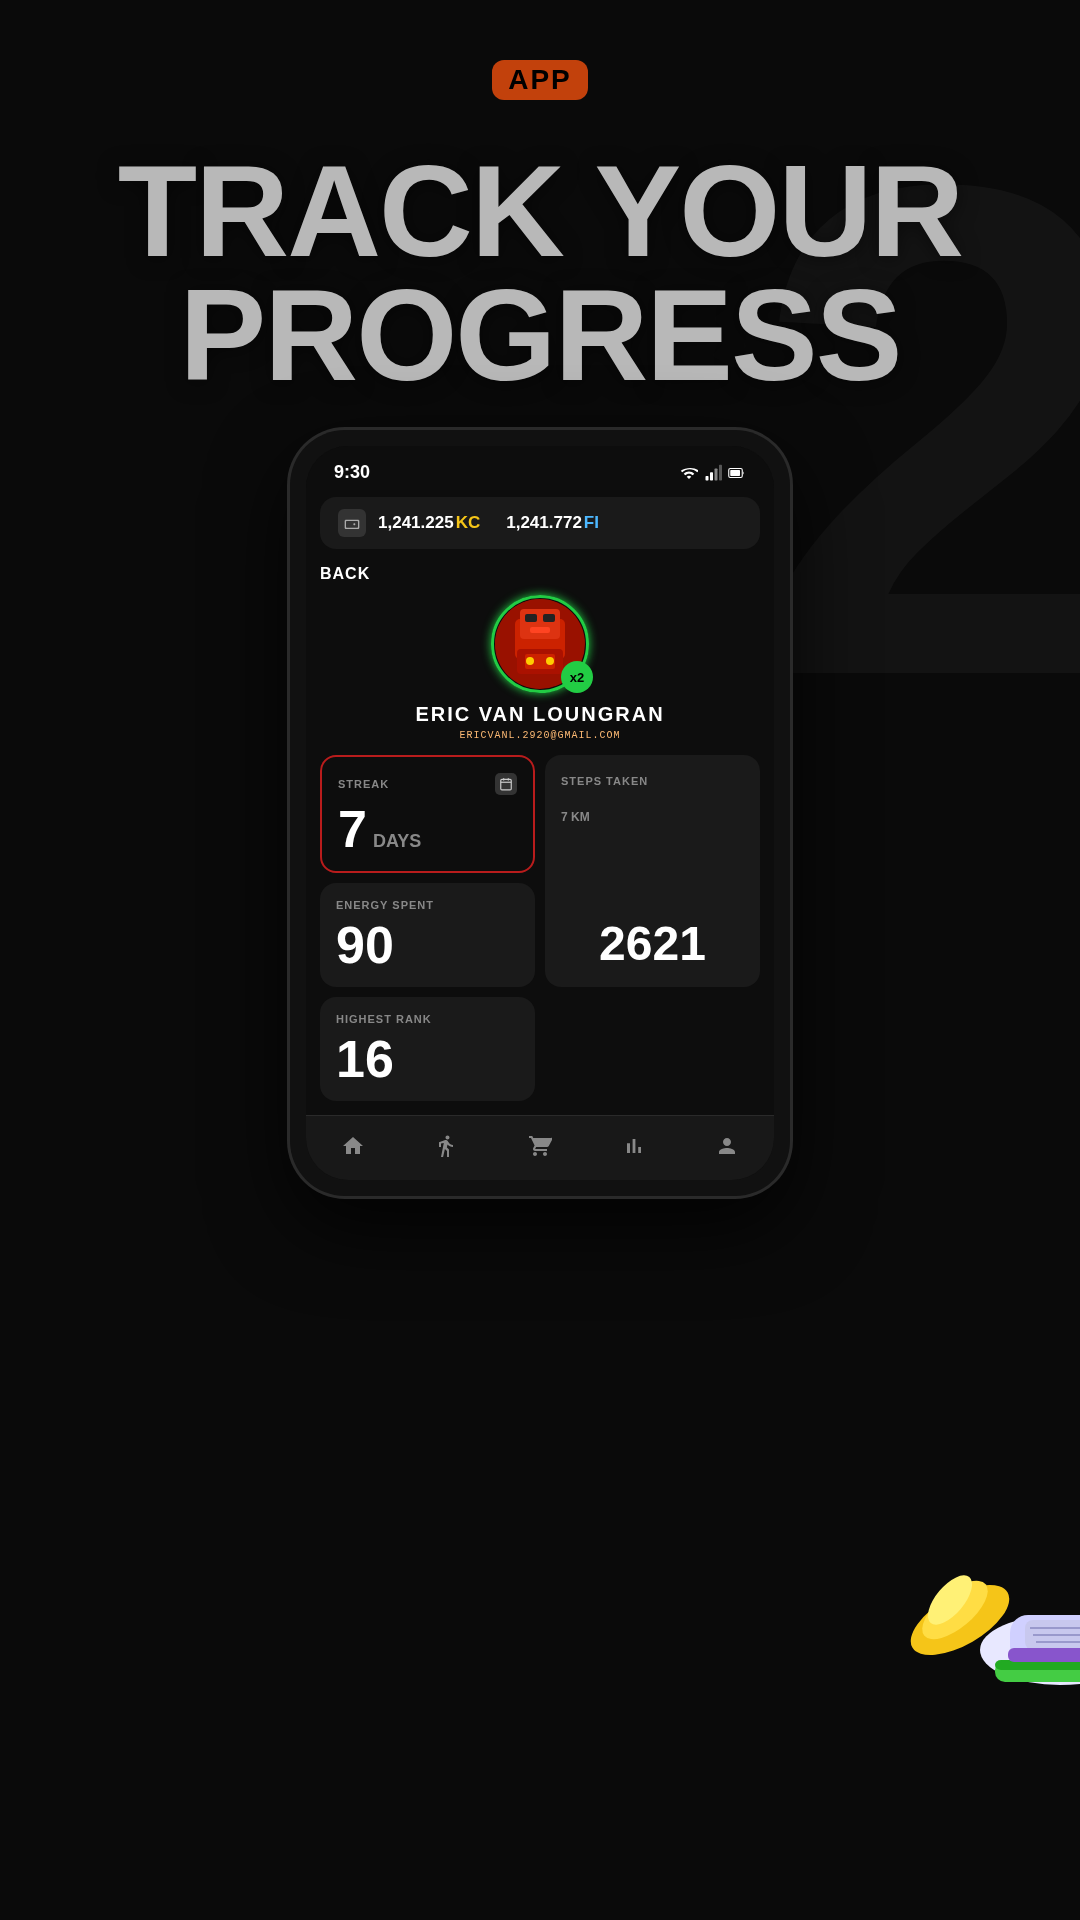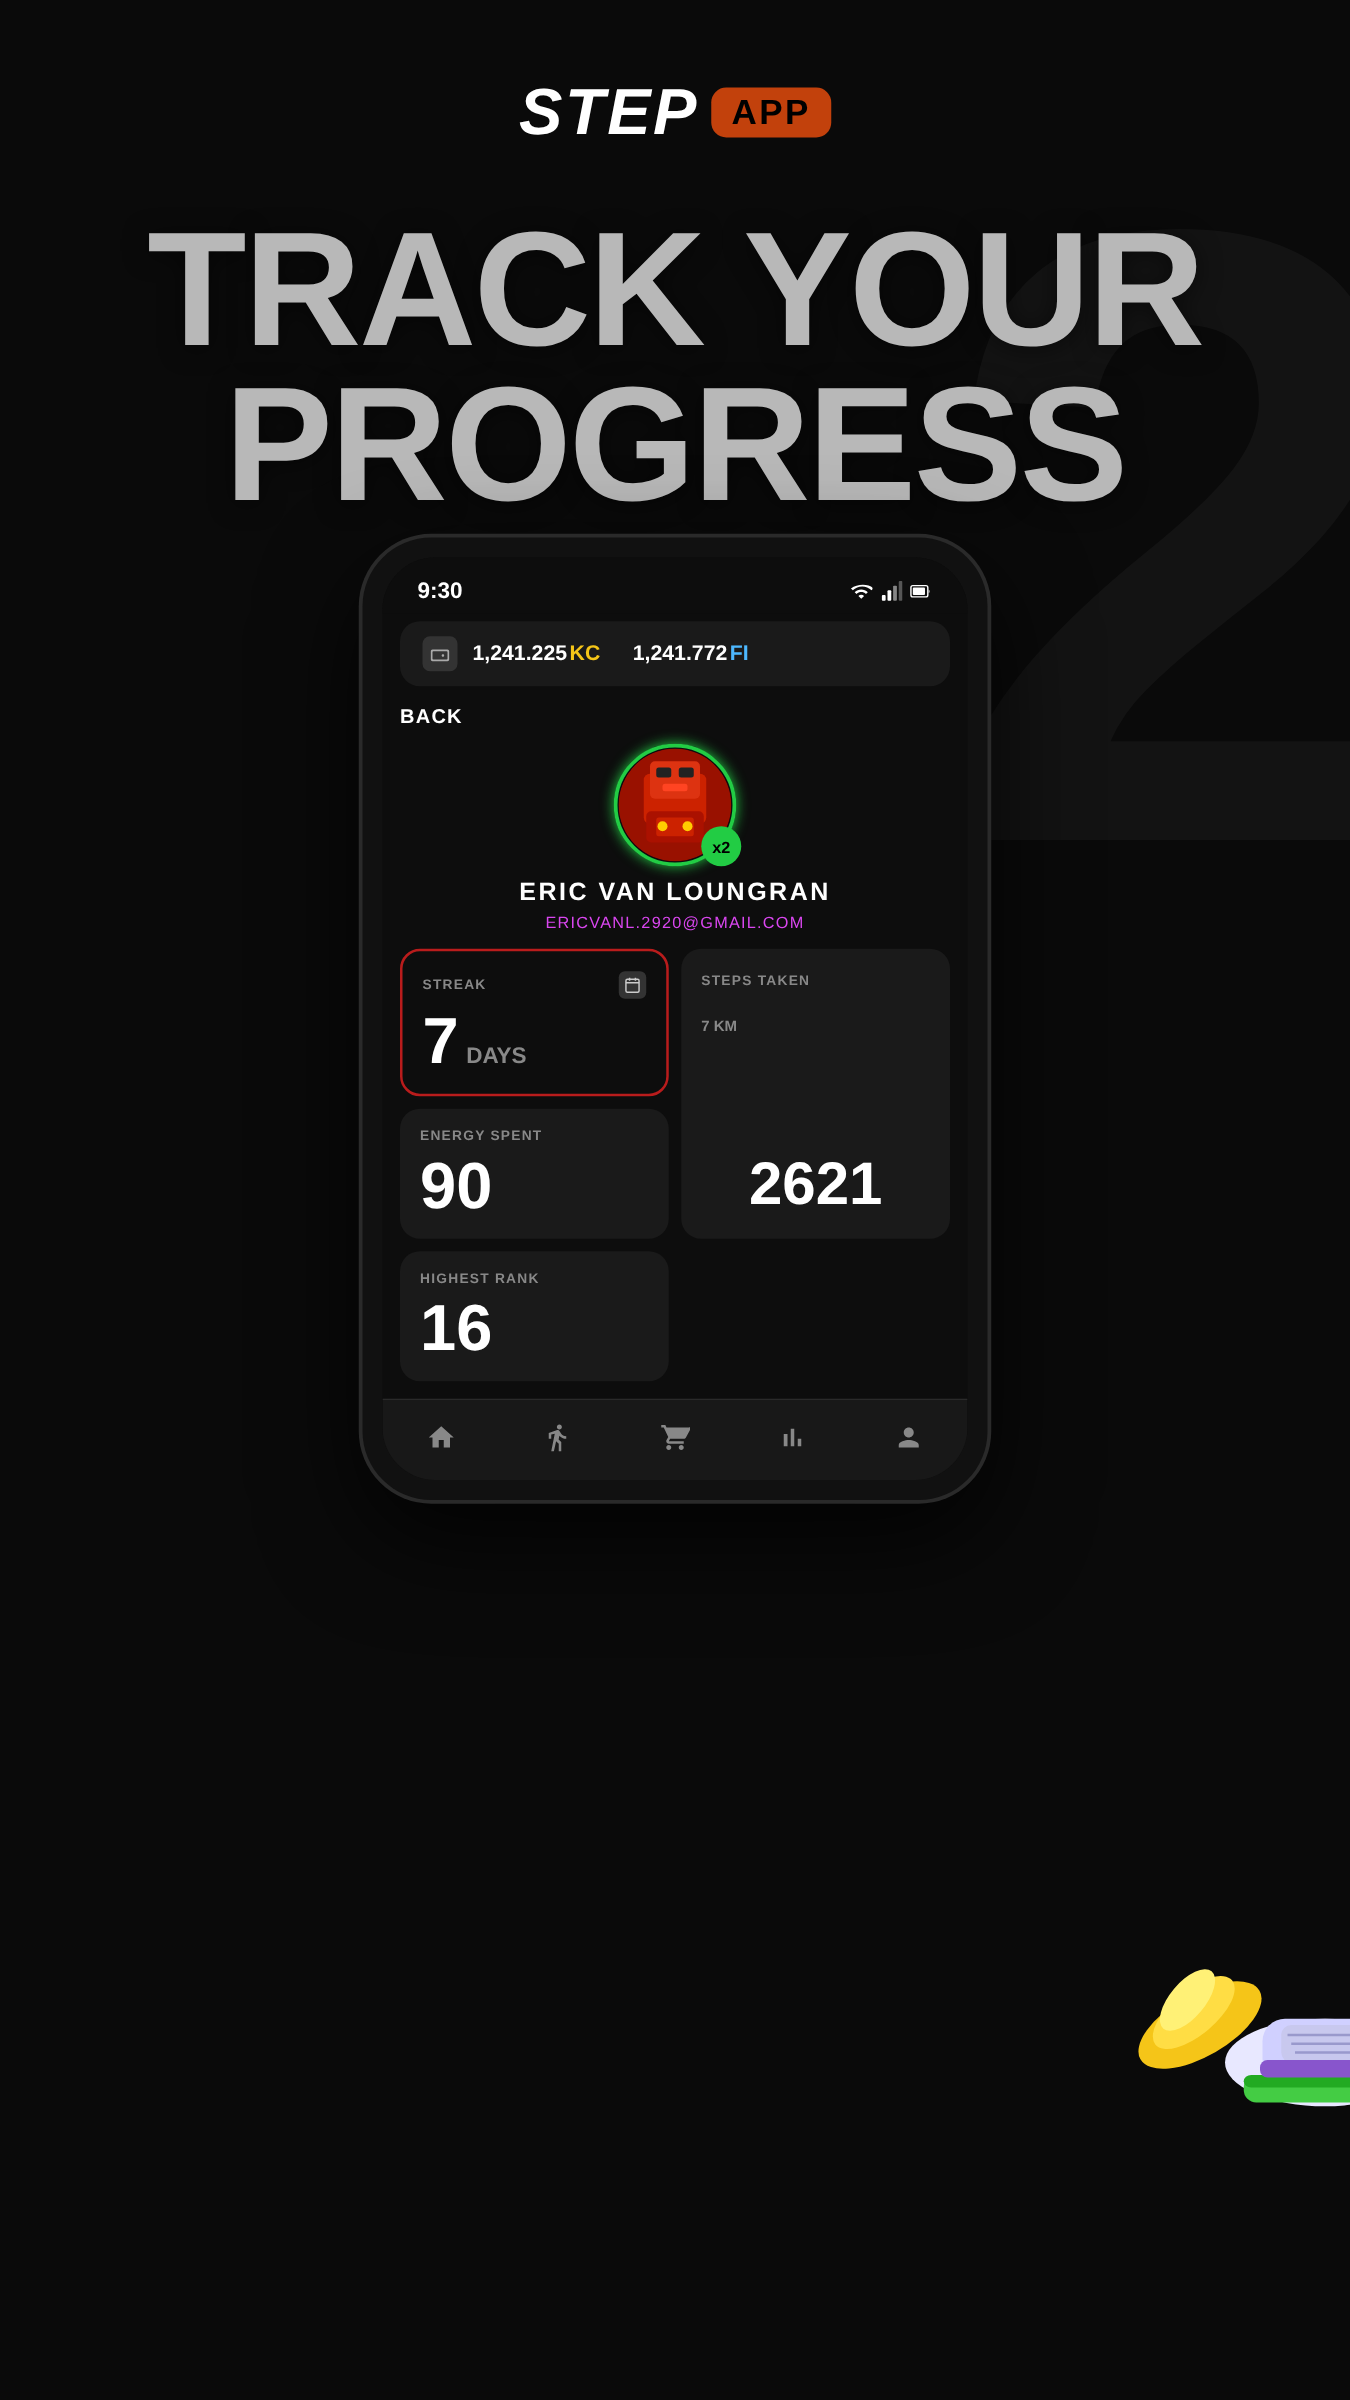--- a/index.html
+++ b/index.html
@@ -231,23 +231,24 @@
       margin-top: 14px;
       font-size: 20px;
       font-weight: 900;
       color: #ffffff;
       letter-spacing: 2px;
       text-transform: uppercase;
     }
 
     .profile-email {
       margin-top: 4px;
-      font-size: 13px;
-      color: #d946ef;
+      font-size: 10px;
+      color: #fdba74;
       letter-spacing: 1px;
+      font-family: Liberation Mono, monospace;
     }
 
     
     .tabs-row {
       display: flex;
       justify-content: space-between;
       align-items: center;
       padding: 10px 0;
       border-bottom: 1px solid #2a2a2a;
       margin: 0 0 14px;
@@ -418,21 +419,20 @@
       overflow: hidden;
     }
   </style>
 </head>
 <body>
 
 <div class="bg-watermark">2</div>
 
 <div class="header">
   <div class="logo-container">
-    <span class="logo-step">StEP</span>
     <span class="logo-app-badge">APP</span>
   </div>
 </div>
 
 <div class="hero-title">
   <div class="hero-title-text">
     <span>TRACK YOUR</span><br>
     <span>PROGRESS</span>
   </div>
 </div>

